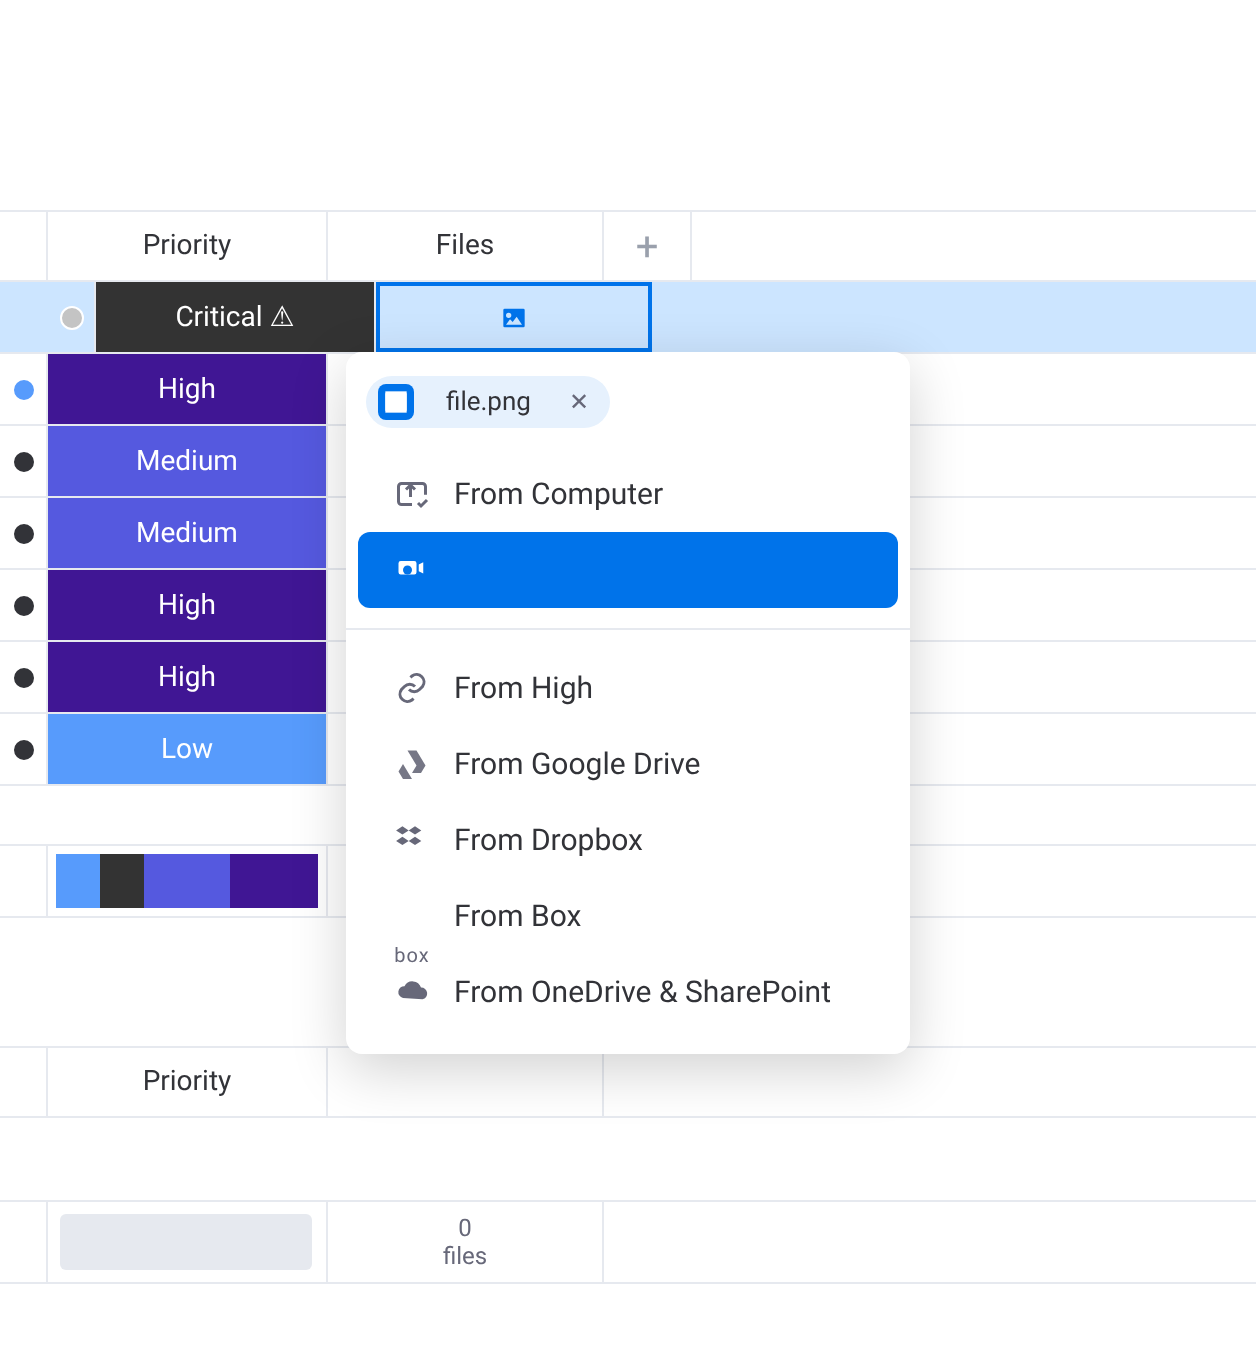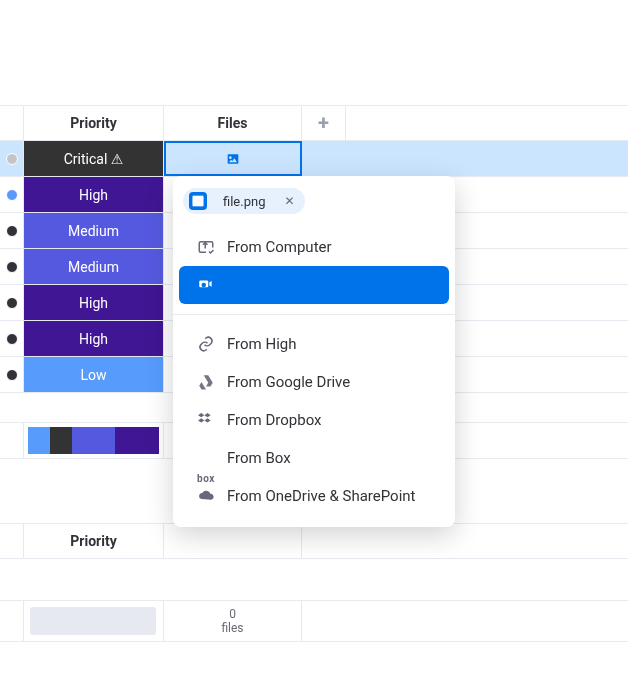--- a/index.html
+++ b/index.html
@@ -31,24 +31,24 @@
     align-items: center;
     justify-content: center;
     position: relative;
     font-size: 14px;
   }
   .col-left { width: 24px; }
   .col-priority { width: 140px; }
   .col-files { width: 138px; }
   .col-rest { flex: 1; }
 
-  .header-cell { color: #323338; font-weight: 700; background: #fff; }
+  .header-cell { color: #323338; font-weight: 400; background: #fff; }
   .add-col { width: 44px; color: #9aa0ac; font-size: 20px; }
 
-  .selected-row { background: #cce5ff; }
+  .selected-row { background: #cce5ff; padding-left: 24px; }
   .selected-row .cell { background: transparent; }
   .selected-row .col-files {
     border: 2px solid #0073ea;
     background: #cce5ff;
   }
   .data-row { border-bottom: 1px solid #e6e9ef; }
 
   .dot {
     width: 12px; height: 12px; border-radius: 50%;
     position: absolute; left: 6px; top: 50%; transform: translateY(-50%);
@@ -115,21 +115,21 @@
     text-align: center;
   }
   .menu-item.highlight {
     background: #0073ea;
     color: #fff;
   }
   .menu-sep { height:1px; background:#e6e9ef; margin: 10px 0; }
 
   .mi-icon { width:18px; height:18px; display:flex; align-items:center; justify-content:center; color: inherit; }
   .mi-icon svg { width:18px; height:18px; }
-  .box-text { font-size:10px; font-weight:700; color:#676879; letter-spacing:0.5px;margin-top:40px; }
+  .box-text { font-size:10px; font-weight:400; color:#676879; letter-spacing:0.5px;margin-top:40px; }
 
   .footer-row {
     position:absolute; left:0; right:0; top:600px;
     display:flex; height:42px; border-top:1px solid #e6e9ef; border-bottom:1px solid #e6e9ef;
   }
   .footer-row .ph {
     margin:6px; height: 28px; background:#e6e9ef; border-radius:3px; width:126px;
   }
 </style>
 </head>

